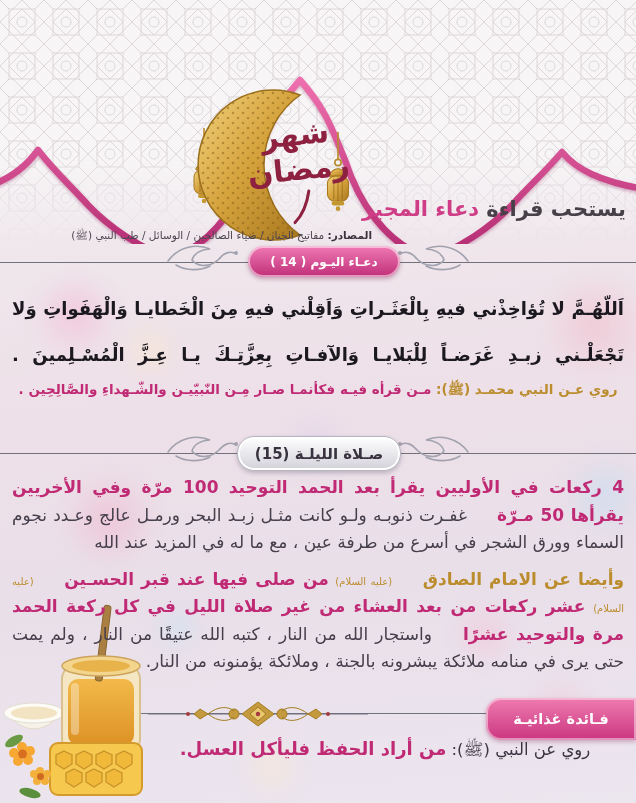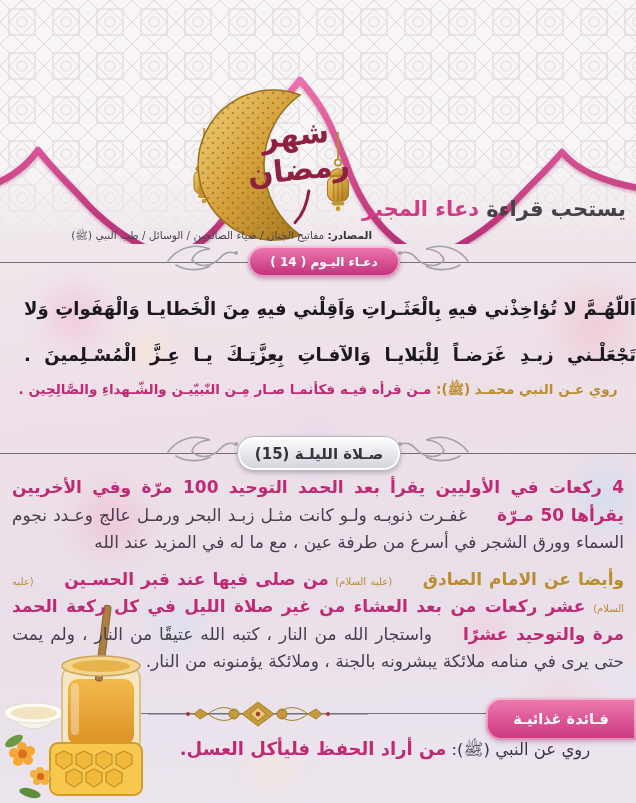--- a/index.html
+++ b/index.html
@@ -21,21 +21,21 @@
   .flor{position:absolute;z-index:2;}
   .flor-r{transform:scaleX(-1);}
   .pill{position:absolute;display:flex;align-items:center;justify-content:center;z-index:3;direction:rtl;}
   .pill-pink{left:248px;top:246px;width:152px;height:31px;border-radius:16px;
     background:linear-gradient(#ef7ab4,#c02e78);color:#fff;font-weight:bold;font-size:12px;
     box-shadow:inset 0 0 0 2px rgba(255,255,255,.5),0 2px 4px rgba(120,30,80,.35);}
   .pill-silver{left:237px;top:436px;width:162px;height:33px;border-radius:17px;
     background:linear-gradient(#ffffff,#d2d1d9);color:#39333f;font-weight:bold;font-size:15px;
     border:1px solid #b7b6c0;box-shadow:inset 0 0 0 2px #fff,0 2px 4px rgba(90,90,110,.35);}
   .dua{position:absolute;top:286px;left:12px;width:612px;direction:rtl;color:#1b191f;
-    font-weight:bold;font-size:18px;z-index:3;margin-left:12px;}
+    font-weight:bold;font-size:18px;z-index:3;}
   .dua-line{text-align:justify;text-align-last:justify;line-height:46px;white-space:nowrap;}
   .hadith1{position:absolute;top:381px;left:10px;width:616px;text-align:center;direction:rtl;
     font-size:13.5px;font-weight:bold;z-index:3;}
   .gold{color:#bb8d2f;}
   .mag{color:#c02a74;}
   .dark{color:#453e4b;font-weight:normal;}
   .body-text{position:absolute;top:474px;left:12px;width:612px;direction:rtl;z-index:3;}
   .para{margin:0 0 9px;text-align:justify;font-size:17px;line-height:1.62;}
   .bold{font-weight:bold;margin-left:24px;}
   .hon{font-size:10px;font-weight:normal;}

